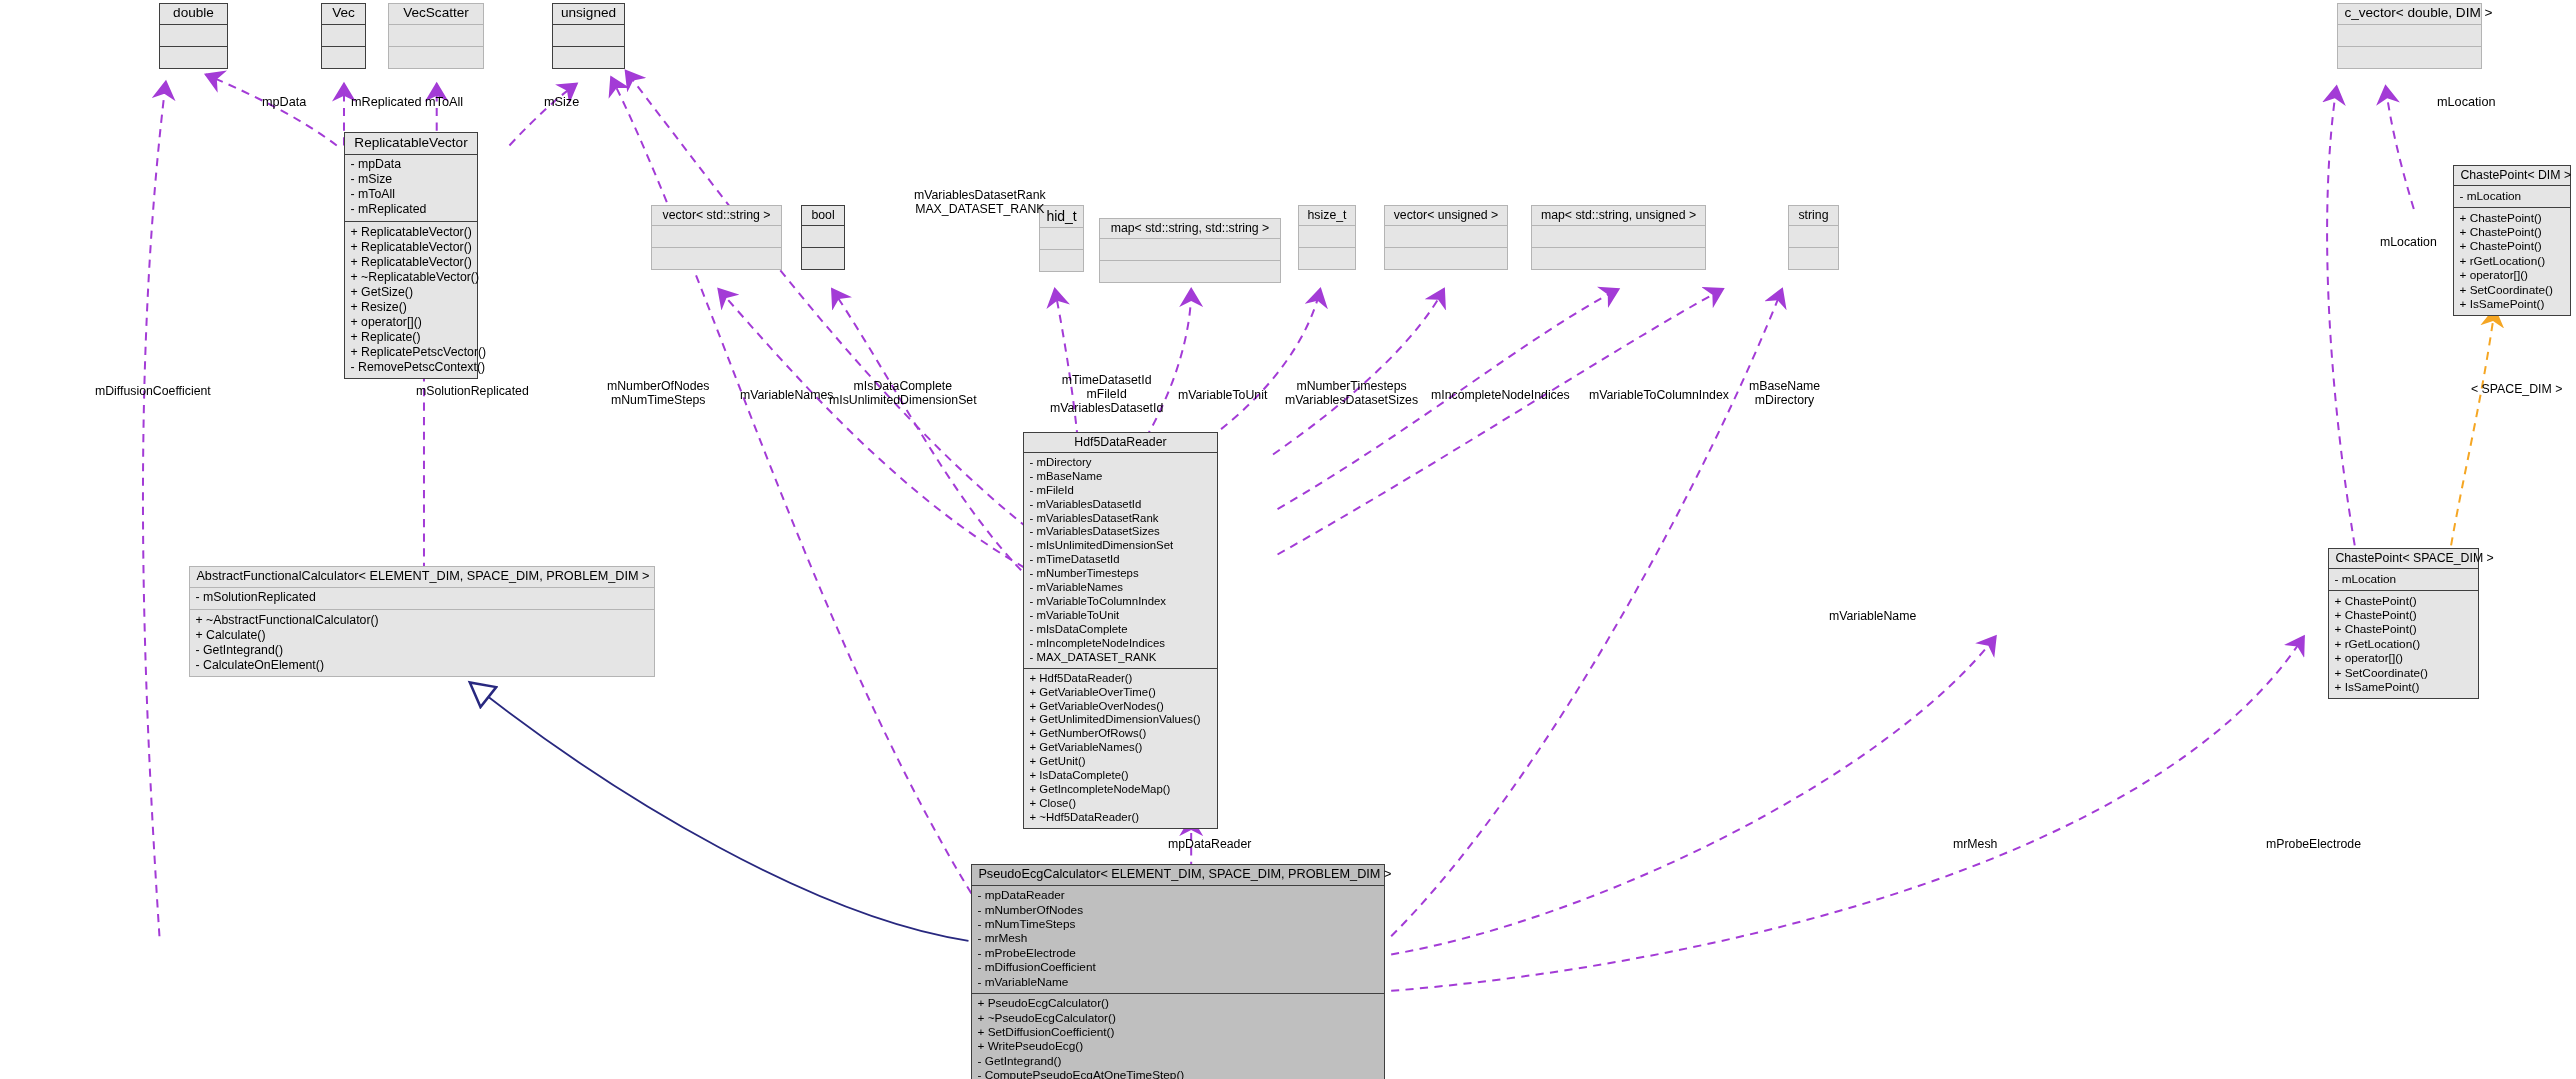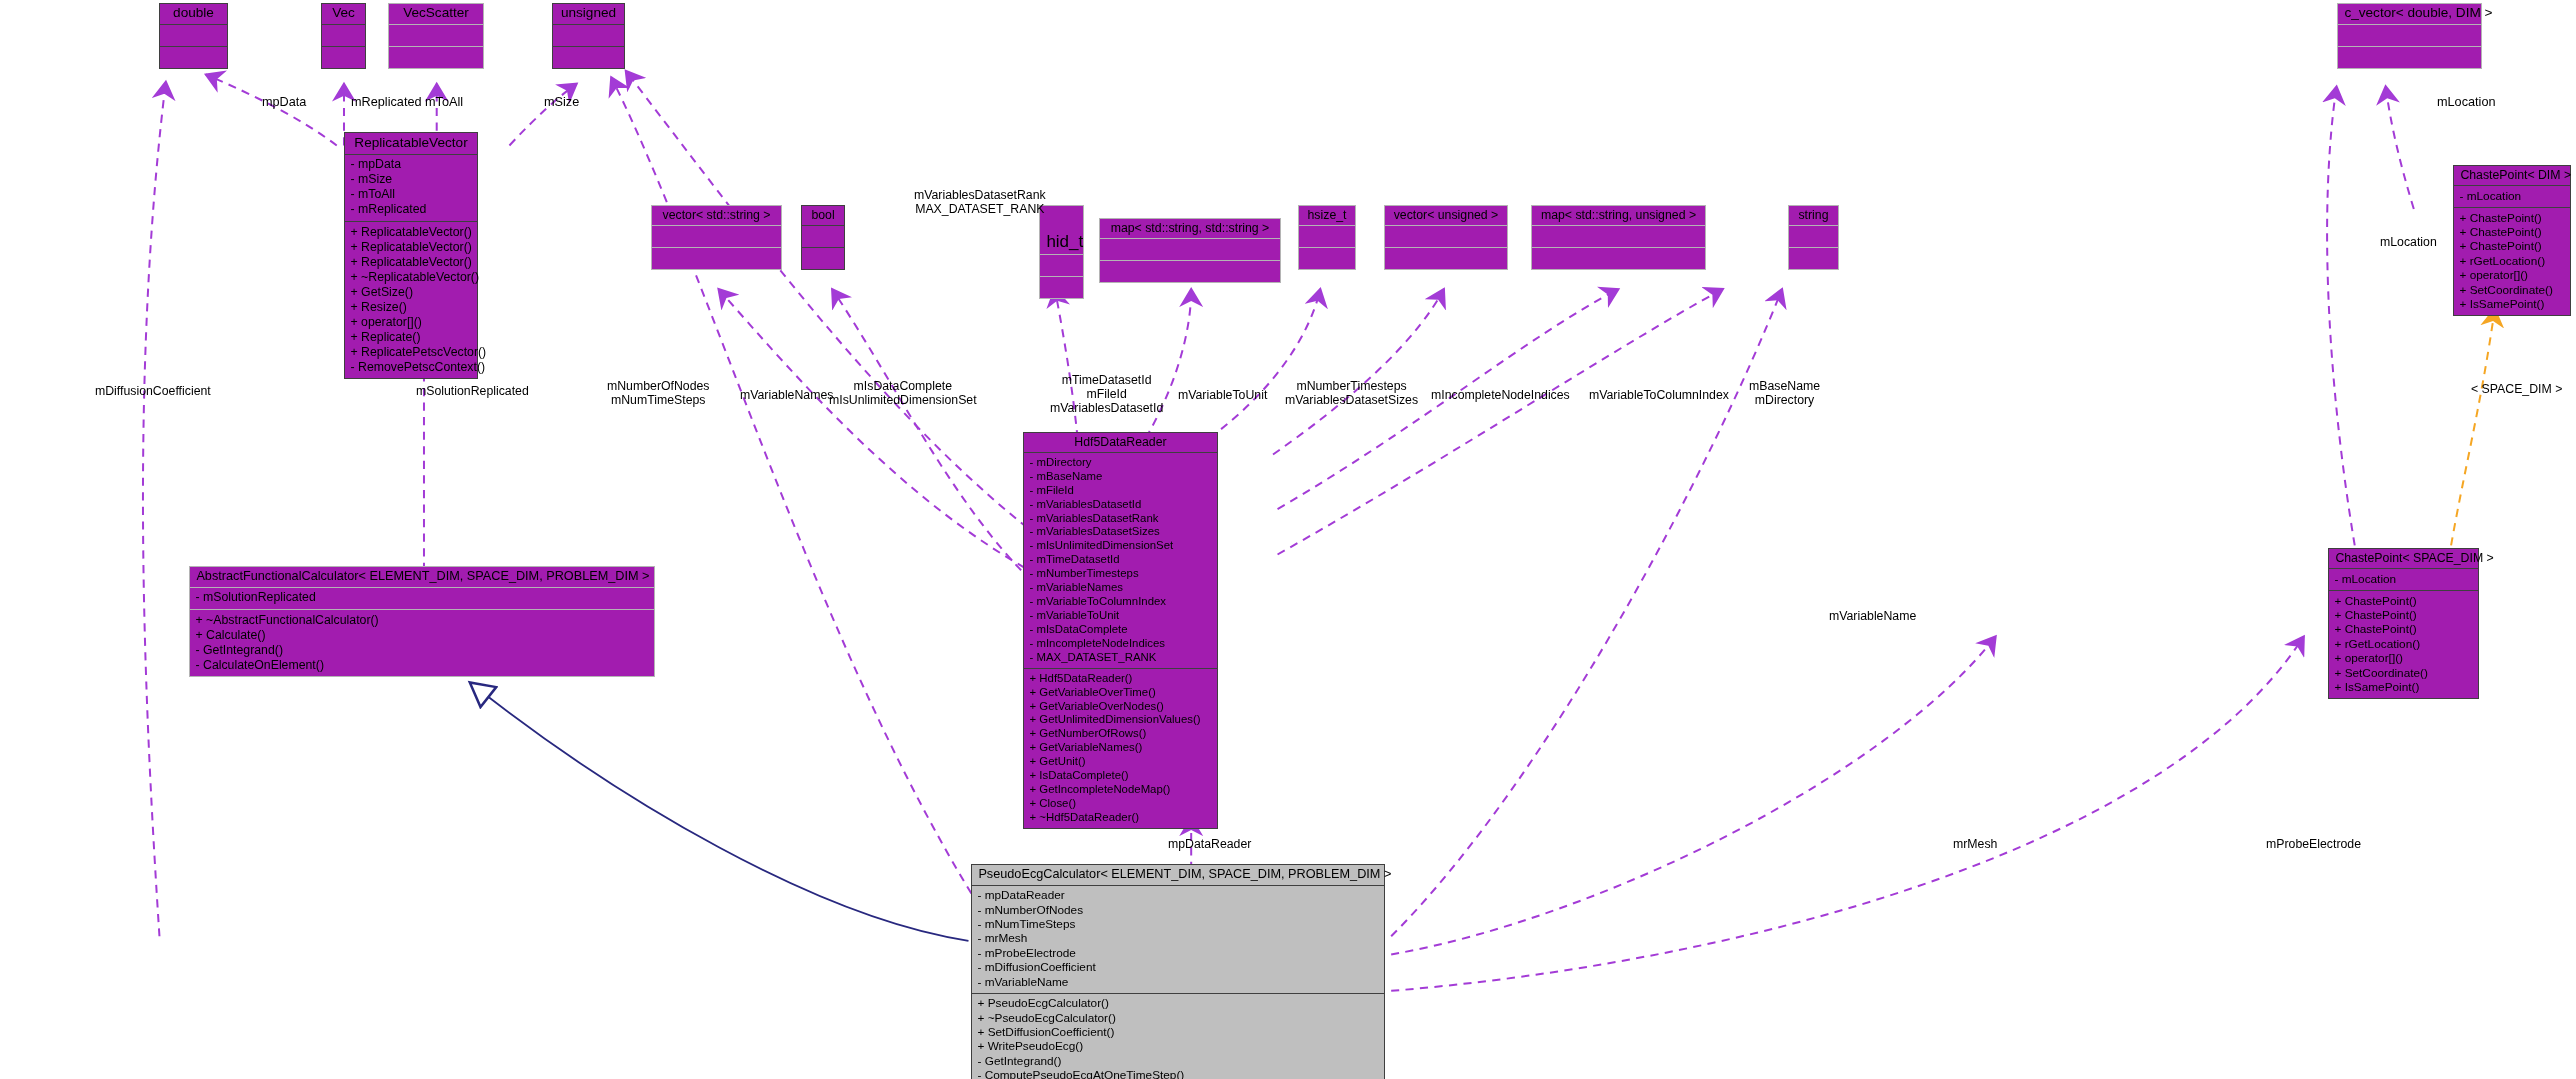--- a/index.html
+++ b/index.html
@@ -9,21 +9,21 @@
     background:#ffffff;
     font-family:"Liberation Sans", sans-serif;
     overflow:hidden;
   }
   svg.edges{position:absolute;left:0;top:0;width:2576px;height:1079px;pointer-events:none;}
 
   
   .node{
     position:absolute;
     box-sizing:border-box;
-    background:#a21caf;
+    background:#e5e5e5;
     border:0.9px solid #000;
     z-index:5;
   }
   .node .title{
     text-align:center;
     padding:2.7px 6.4px 3.6px 6.4px;
     white-space:nowrap;
     border-bottom:0.9px solid #000;
     line-height:1.05;
   }
@@ -198,21 +198,21 @@
     <div class="ops empty-sec"></div>
   </div>
 
   <div class="node strong" style="left:801px;top:205px;width:44px;">
     <div class="title" style="font-size:12.3px;">bool</div>
     <div class="attrs empty-sec"></div>
     <div class="ops empty-sec"></div>
   </div>
 
   <div class="node light" style="left:1039px;top:205px;width:45px;">
-    <div class="title" style="font-size:17px;margin-top:24px;">hid_t</div>
+    <div class="title" style="font-size:14px;">hid_t</div>
     <div class="attrs empty-sec"></div>
     <div class="ops empty-sec"></div>
   </div>
 
   <div class="node light" style="left:1099px;top:218px;width:182px;">
     <div class="title" style="font-size:12.3px;">map&lt; std::string, std::string &gt;</div>
     <div class="attrs empty-sec"></div>
     <div class="ops empty-sec"></div>
   </div>
 

